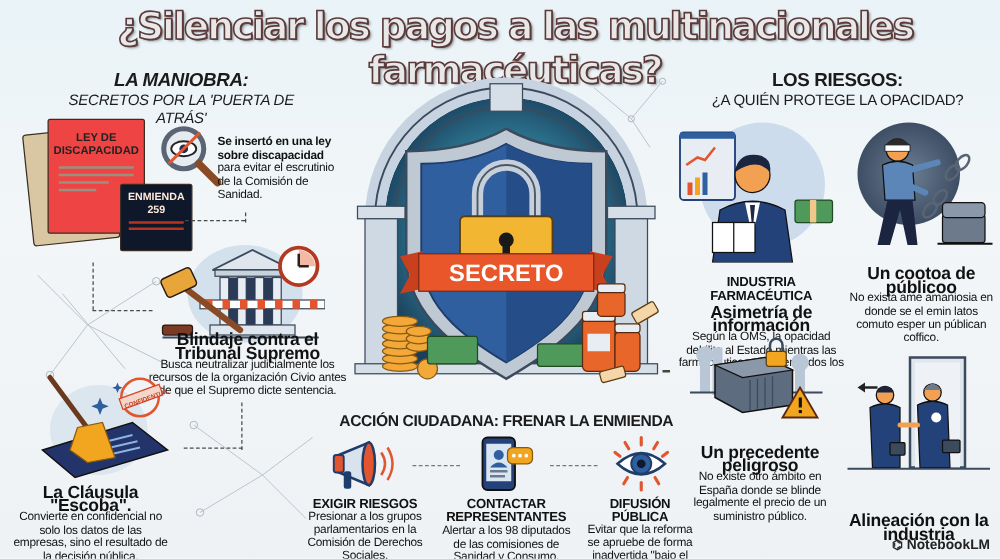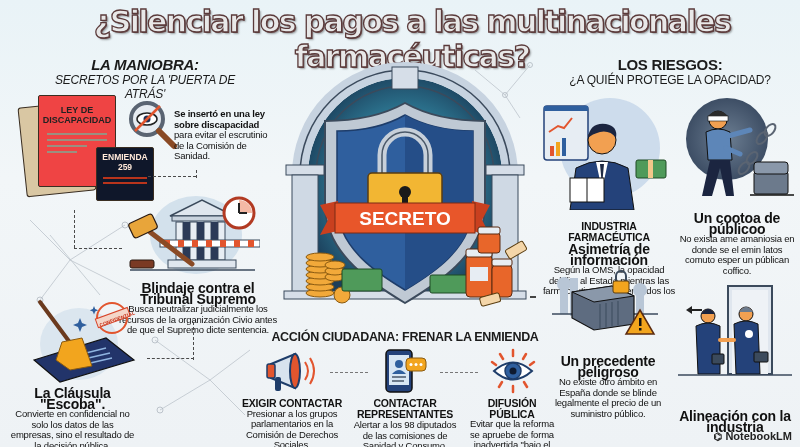--- a/index.html
+++ b/index.html
@@ -132,21 +132,21 @@
   <rect x="10" y="70" width="24" height="8" rx="2" fill="#7a3a24" stroke="#2a1a12"></rect>
   <line x1="30" y1="42" x2="72" y2="74" stroke="#8a4a25" stroke-width="5" stroke-linecap="round"></line>
   <rect x="10" y="28" width="26" height="16" rx="3" transform="rotate(-25 23 36)" fill="#e8a53a" stroke="#2a1a12" stroke-width="1.2"></rect>
 </svg>
 <svg class="abs" style="left:222px;top:196px;" width="34" height="34" viewBox="0 0 34 34">
   <circle cx="17" cy="17" r="15" fill="#fff" stroke="#b23a22" stroke-width="3"></circle>
   <path d="M17 17 L17 4 A13 13 0 0 1 30 17 Z" fill="#f4b9a5"></path>
   <line x1="17" y1="17" x2="17" y2="7" stroke="#222" stroke-width="2"></line>
   <line x1="17" y1="17" x2="25" y2="17" stroke="#222" stroke-width="2"></line>
 </svg>
-<div class="abs blk center" style="left:118px;top:283px;width:160px;">
+<div class="abs blk center" style="left:118px;top:266px;width:160px;">
   <div class="cap-title">Blindaje contra el Tribunal Supremo</div>
   <div>Busca neutralizar judicialmente los recursos de la organización Civio antes de que el Supremo dicte sentencia.</div>
 </div>
 
 <div class="abs dash-v" style="left:193px;top:322px;height:38px;"></div>
 <div class="abs dash-h" style="left:147px;top:358px;width:47px;"></div>
 
 <div class="abs circle-bg" style="left:40px;top:308px;width:78px;height:72px;background:#dbe6ef;"></div>
 <svg class="abs" style="left:26px;top:298px;" width="112" height="92" viewBox="0 0 112 92">
   <polygon points="8,62 80,40 108,62 34,84" fill="#22346a" stroke="#111" stroke-width="1.2"></polygon>
@@ -273,21 +273,21 @@
     <line x1="25" y1="38" x2="25" y2="44"></line>
       <line x1="14" y1="34" x2="11" y2="39"></line>
       <line x1="36" y1="34" x2="39" y2="39"></line>
   </g>
   <path d="M6 23 Q25 6 44 23 Q25 40 6 23 Z" fill="#fff" stroke="#1e3d6a" stroke-width="2"></path>
   <circle cx="25" cy="23" r="8" fill="#2f5f9e" stroke="#1e3d6a" stroke-width="1.5"></circle>
   <circle cx="25" cy="23" r="3.5" fill="#0e1a30"></circle>
 </svg>
 
 <div class="abs blk center" style="left:240px;top:398px;width:104px;">
-  <div class="cap-upper">EXIGIR CONTACTAR</div>
+  <div class="cap-upper">EXIGIR RIESGOS</div>
   <div>Presionar a los grupos parlamentarios en la Comisión de Derechos Sociales.</div>
 </div>
 <div class="abs blk center" style="left:352px;top:398px;width:106px;">
   <div class="cap-upper" style="line-height:11px;">CONTACTAR REPRESENTANTES</div>
   <div>Alertar a los 98 diputados de las comisiones de Sanidad y Consumo.</div>
 </div>
 <div class="abs blk center" style="left:464px;top:398px;width:96px;">
   <div class="cap-upper">DIFUSIÓN PÚBLICA</div>
   <div>Evitar que la reforma se apruebe de forma inadvertida "bajo el radar".</div>
 </div>

